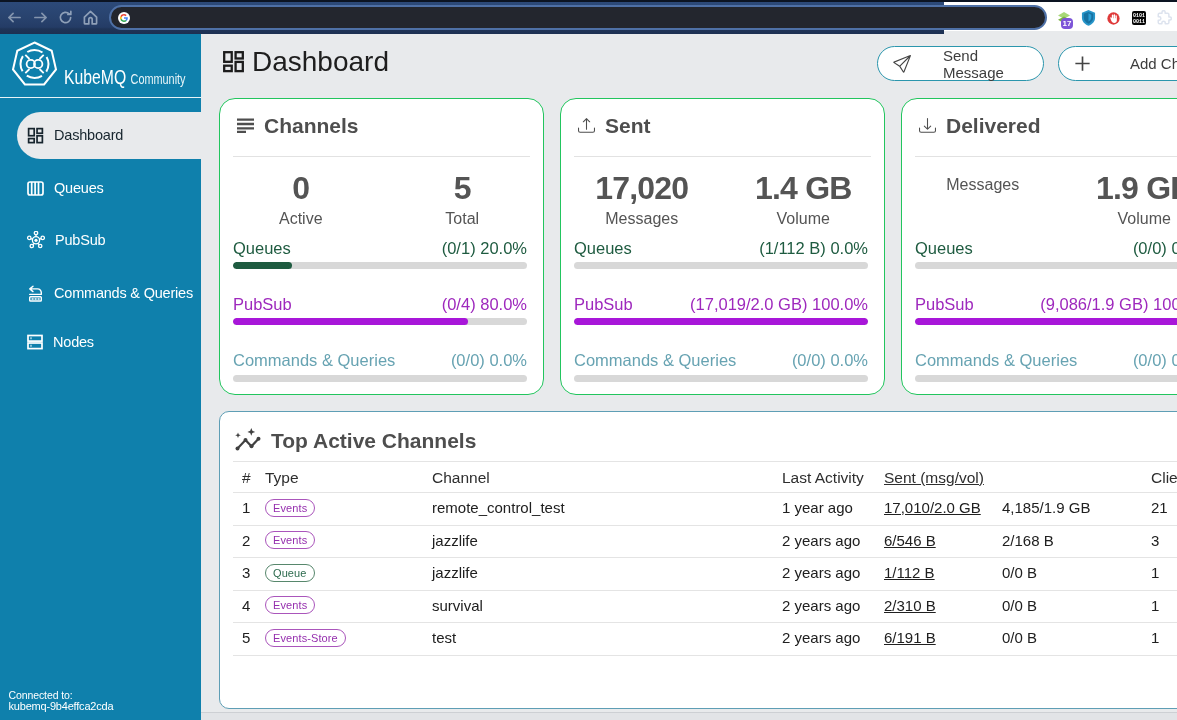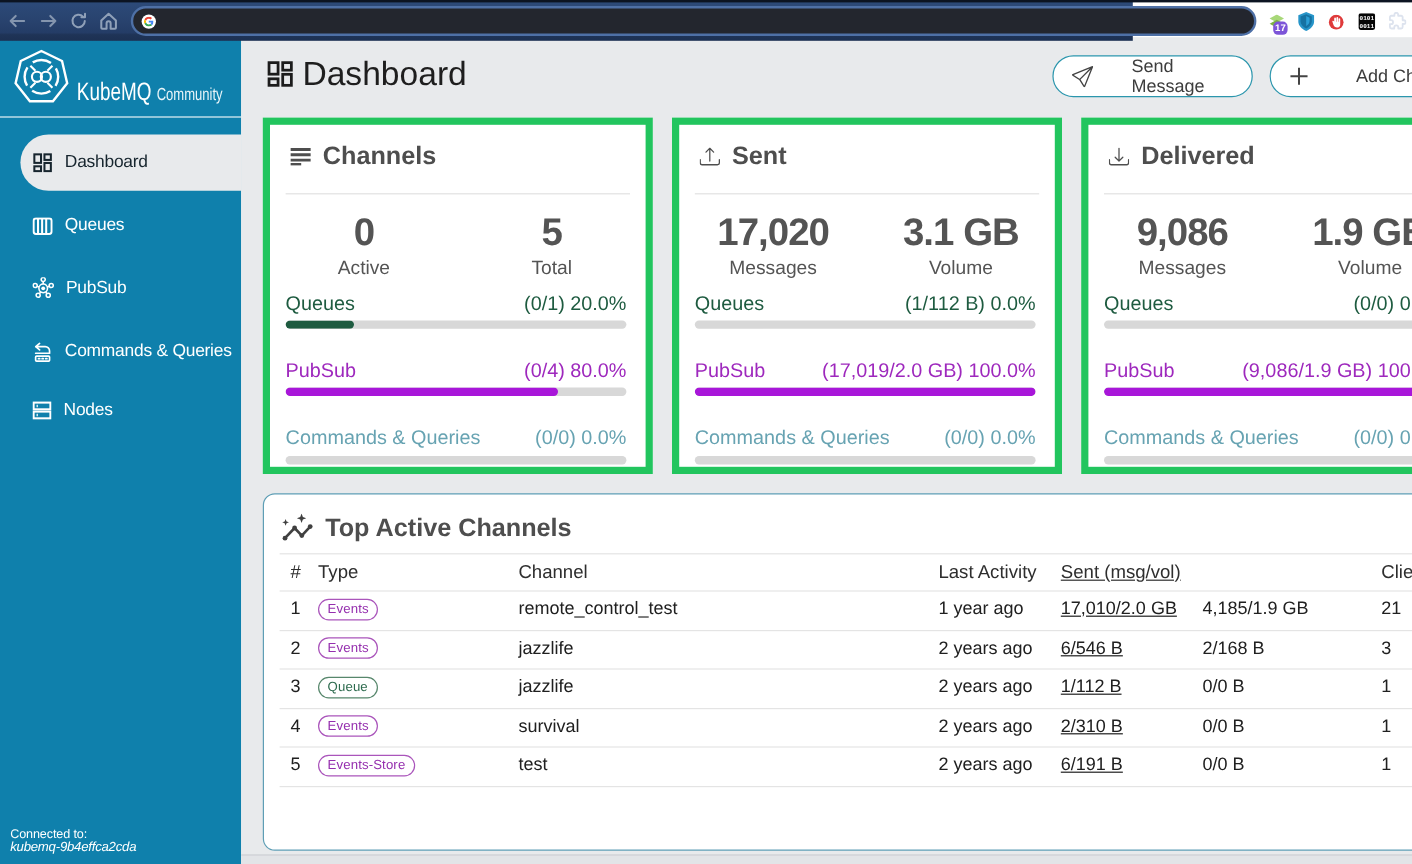--- a/index.html
+++ b/index.html
@@ -16,31 +16,31 @@
 
 #sidebar { position:absolute; left:0; top:31px; width:201px; height:689px; background:#0f80ac; }
 #logo { position:absolute; left:11px; top:10px; }
 #logotext { position:absolute; left:64px; top:35px; color:#fff; font-size:21px; white-space:nowrap; line-height:22px; transform:scaleX(0.75); transform-origin:left top; }
 #logotext .comm { font-size:14.5px; color:#e9f5f9; }
 #logodiv { position:absolute; left:0; top:65.5px; width:201px; height:1.5px; background:rgba(255,255,255,0.9); }
 #activepill { position:absolute; left:17px; top:81px; width:184px; height:47px; background:#e8eaec; border-radius:24px 0 0 24px; }
 .navitem { position:absolute; left:27px; color:#fff; font-size:14.5px; letter-spacing:-0.2px; display:flex; align-items:center; gap:10px; height:20px; white-space:nowrap; }
 .navitem svg { flex:0 0 auto; }
 #connected { position:absolute; left:8.5px; top:659px; color:#fff; font-size:10.5px; line-height:10.5px; letter-spacing:-0.1px; }
-#connected .pod { font-style:italic; font-size:11px; margin-top:0.5px; letter-spacing:-0.2px; }
+#connected .pod { font-size:11px; margin-top:0.5px; letter-spacing:-0.2px; }
 
 #main { position:absolute; left:201px; top:31px; width:976px; height:689px; background:#e8eaec; }
 #hscroll { position:absolute; left:201px; top:712px; width:976px; height:8px; background:#e2e4e7; border-top:1px solid #cdd0d4; }
 #pagetitle { position:absolute; left:252px; top:46px; font-size:28px; color:#1e1e1e; }
 #titleico { position:absolute; left:222px; top:50px; }
 .btn { position:absolute; top:46px; height:35px; background:#fff; border:1.5px solid #2b96ad; border-radius:17.5px; display:flex; align-items:center; color:#3d3d3d; font-size:15px;gap:17px; }
 #btnsend { left:877px; width:167px; }
 #btnadd { left:1058px; width:167px; }
 
-.card { position:absolute; top:98px; width:325px; height:297px; background:#fff; border:6px solid #22c55e; border-radius:0; }
+.card { position:absolute; top:98px; width:325px; height:297px; background:#fff; border:1px solid #22c55e; border-radius:16px; }
 #card1 { left:219px; } #card2 { left:560px; } #card3 { left:901px; }
 .cico { position:absolute; left:17px; top:19px; }
 .ctitle { position:absolute; left:44px; top:15px; font-size:21px; font-weight:bold; color:#4e4e4e; }
 .cdiv { position:absolute; left:13px; right:13px; top:57px; height:1px; background:#e2e2e2; }
 .stats { position:absolute; left:0; right:0; top:72px; display:flex; }
 .stats > div { flex:1; text-align:center; }
 .num { font-size:32px; font-weight:bold; color:#545454; line-height:34px; letter-spacing:-0.8px; }
 .lbl { font-size:16px; color:#545454; margin-top:5px; }
 .seclabel { position:absolute; left:13px; right:16px; font-size:16.5px; line-height:18px; display:flex; justify-content:space-between; }
 .secbar { position:absolute; left:13px; right:16px; height:7px; border-radius:4px; background:#d8d8d8; overflow:hidden; }
@@ -244,21 +244,21 @@
       <path d="M7.646 1.146a.5.5 0 0 1 .708 0l3 3a.5.5 0 0 1-.708.708L8.5 2.707V11.5a.5.5 0 0 1-1 0V2.707L5.354 4.854a.5.5 0 1 1-.708-.708l3-3z"></path>
     </svg>
   <div class="ctitle">Sent</div>
   <div class="cdiv"></div>
   <div class="stats">
     <div>
         <div class="num">17,020</div>
         <div class="lbl">Messages</div>
       </div>
     <div>
-        <div class="num">3.1 GB</div>
+        <div class="num">1.4 GB</div>
         <div class="lbl">Volume</div>
       </div>
   </div>
   <div class="seclabel s1 green">
       <span>Queues</span>
       <span>(1/112 B) 0.0%</span>
     </div>
   <div class="secbar b1 green">
       <i style="width:0"></i>
     </div>
@@ -280,21 +280,20 @@
 
 <div class="card" id="card3">
   <svg class="cico" style="top:18px" width="17" height="17" viewBox="0 0 16 16" fill="#4e4e4e">
       <path d="M.5 9.9a.5.5 0 0 1 .5.5v2.5a1 1 0 0 0 1 1h12a1 1 0 0 0 1-1v-2.5a.5.5 0 0 1 1 0v2.5a2 2 0 0 1-2 2H2a2 2 0 0 1-2-2v-2.5a.5.5 0 0 1 .5-.5z"></path>
       <path d="M7.646 11.854a.5.5 0 0 0 .708 0l3-3a.5.5 0 0 0-.708-.708L8.5 10.293V1.5a.5.5 0 0 0-1 0v8.793L5.354 8.146a.5.5 0 1 0-.708.708l3 3z"></path>
     </svg>
   <div class="ctitle">Delivered</div>
   <div class="cdiv"></div>
   <div class="stats">
     <div>
-        <div class="num">9,086</div>
         <div class="lbl">Messages</div>
       </div>
     <div>
         <div class="num">1.9 GB</div>
         <div class="lbl">Volume</div>
       </div>
   </div>
   <div class="seclabel s1 green">
       <span>Queues</span>
       <span>(0/0) 0.0%</span>

